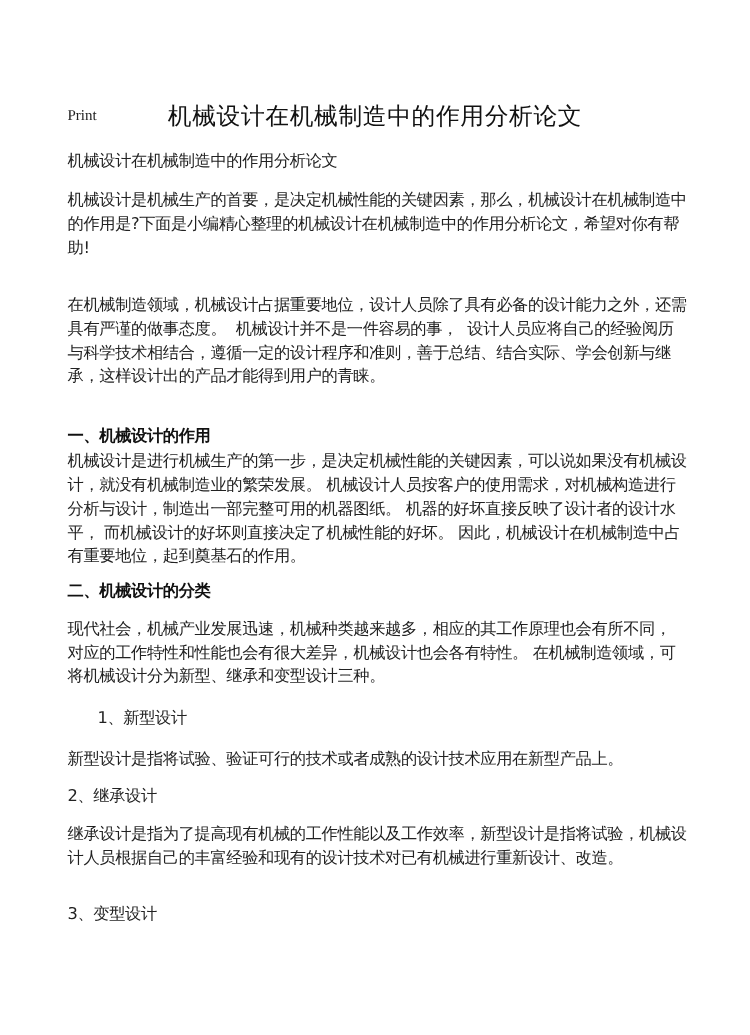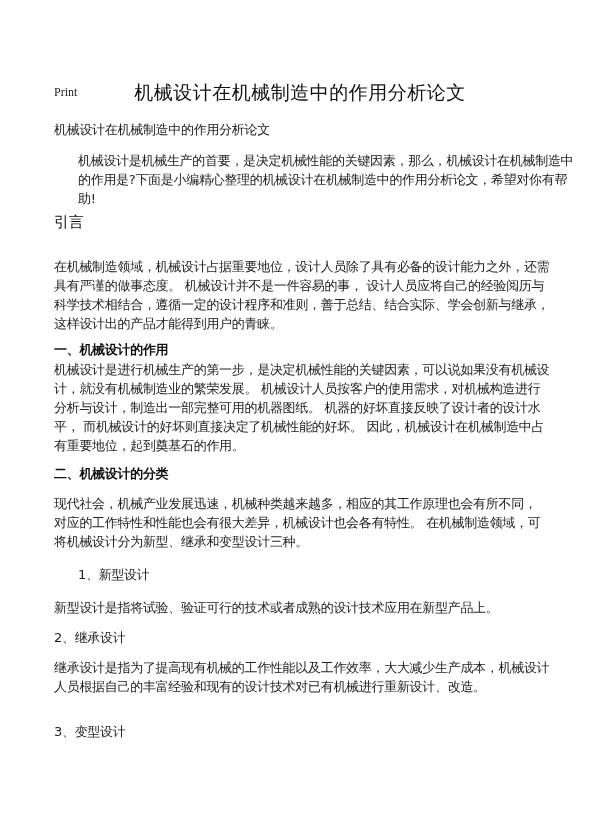--- a/index.html
+++ b/index.html
@@ -31,29 +31,26 @@
 <body>
 
 <div class="page">
   <div class="print-label">Print</div>
   <div class="doc-title">机械设计在机械制造中的作用分析论文</div>
 
   <div class="block" style="top:120px;">
     <p>机械设计在机械制造中的作用分析论文</p>
   </div>
 
-  <div class="block" style="top:151px;margin-left:24px;">
+  <div class="block" style="top:151px;">
     <p>机械设计是机械生产的首要，是决定机械性能的关键因素，那么，机械设计在机械制造中的作用是?下面是小编精心整理的机械设计在机械制造中的作用分析论文，希望对你有帮助!</p>
   </div>
 
-  <div class="block" style="top:213px;">
-    <p class="h-intro">引言</p>
-  </div>
 
-  <div class="block" style="top:257px;">
+  <div class="block" style="top:235px;font-family:Liberation Mono, monospace;">
     <p>在机械制造领域，机械设计占据重要地位，设计人员除了具有必备的设计能力之外，还需具有严谨的做事态度。 机械设计并不是一件容易的事， 设计人员应将自己的经验阅历与科学技术相结合，遵循一定的设计程序和准则，善于总结、结合实际、学会创新与继承，这样设计出的产品才能得到用户的青睐。</p>
   </div>
 
   <div class="block" style="top:330px;margin-top:10px;">
     <p class="h-bold">一、机械设计的作用</p>
   </div>
 
   <div class="block" style="top:464px;">
     <p class="h-bold">二、机械设计的分类</p>
   </div>
@@ -72,19 +69,19 @@
 
   <div class="block" style="top:598px;">
     <p>新型设计是指将试验、验证可行的技术或者成熟的设计技术应用在新型产品上。</p>
   </div>
 
   <div class="block" style="top:628px;">
     <p>2、继承设计</p>
   </div>
 
   <div class="block" style="top:658px;">
-    <p>继承设计是指为了提高现有机械的工作性能以及工作效率，大大减少生产成本，机械设计人员根据自己的丰富经验和现有的设计技术对已有机械进行重新设计、改造。</p>
+    <p>继承设计是指为了提高现有机械的工作性能以及工作效率，新型设计是指将试验，机械设计人员根据自己的丰富经验和现有的设计技术对已有机械进行重新设计、改造。</p>
   </div>
 
   <div class="block" style="top:722px;">
     <p>3、变型设计</p>
   </div>
 </div>
 
 </body></html>

